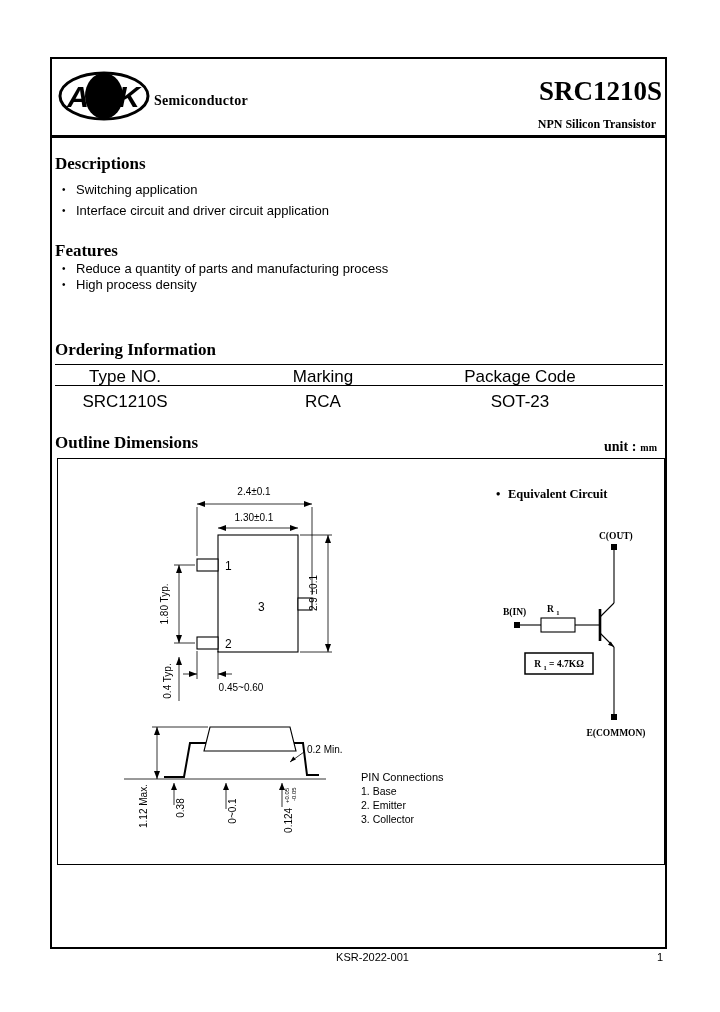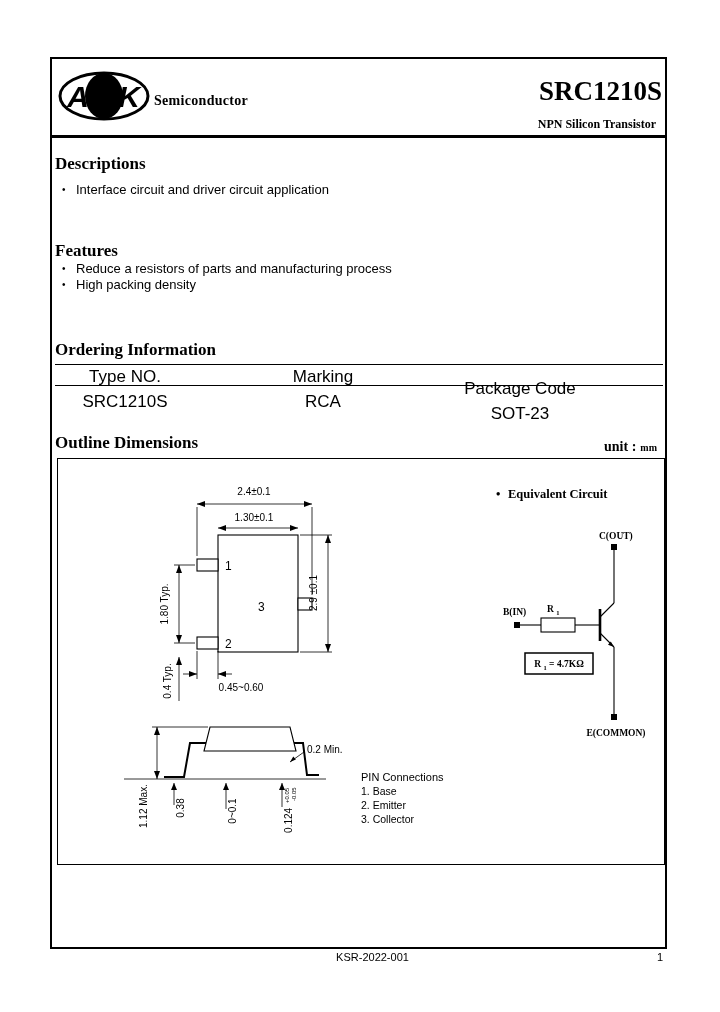--- a/index.html
+++ b/index.html
@@ -34,21 +34,21 @@
   .bullet { display: inline-block; width: 14px; font-size: 10px; vertical-align: 1px; }
 
   .tline { left: 55px; width: 608px; height: 1px; background: #000; }
   #tline1 { top: 364px; }
   #tline2 { top: 385px; }
   .tcell { font-size: 17px; text-align: center; }
   .thead { top: 367px; }
   .tdata { top: 392px; }
   .c1 { left: 55px; width: 140px; }
   .c2 { left: 250px; width: 146px; }
-  .c3 { left: 445px; width: 150px; margin-top: 12px; }
+  .c3 { left: 445px; width: 150px; }
 
   .unit { right: 63px; top: 437px; font-family: "Liberation Serif", serif; font-weight: bold; }
   .unit .ul { font-size: 14px; }
   .unit .uv { font-size: 10px; }
 
   .drawbox { left: 57px; top: 458px; width: 608px; height: 407px; border: 1px solid #000; }
 
   .f-doc { left: 64px; top: 951px; width: 617px; text-align: center; font-size: 11px; }
   .f-page { left: 657px; top: 951px; font-size: 11px; }
 
@@ -83,27 +83,28 @@
   <text class="logo-letter" x="47" y="37" text-anchor="middle" fill="#ffffff">U</text>
   <text class="logo-letter" x="72" y="37" text-anchor="middle" fill="#d6001c">K</text>
 </svg>
 <div class="abs brand">Semiconductor</div>
 <div class="abs partno">SRC1210S</div>
 <div class="abs subtitle">NPN Silicon Transistor</div>
 <div class="abs hrule"></div>
 
 <div class="abs h-section" id="h-desc">Descriptions</div>
 <div class="abs blist" id="desc-list">
+  <div class="row"><span class="bullet">•</span><span>Switching application</span></div>
   <div class="row"><span class="bullet">•</span><span>Interface circuit and driver circuit application</span></div>
 </div>
 
 <div class="abs h-section" id="h-feat">Features</div>
 <div class="abs blist" id="feat-list">
-  <div class="row"><span class="bullet">•</span><span>Reduce a resistors of parts and manufacturing process</span></div>
-  <div class="row"><span class="bullet">•</span><span>High packing density</span></div>
+  <div class="row"><span class="bullet">•</span><span>Reduce a quantity of parts and manufacturing process</span></div>
+  <div class="row"><span class="bullet">•</span><span>High process density</span></div>
 </div>
 
 <div class="abs h-section" id="h-order">Ordering Information</div>
 <div class="abs tline" id="tline1"></div>
 <div class="abs tcell thead c1">Type NO.</div>
 <div class="abs tcell thead c2">Marking</div>
 <div class="abs tcell thead c3">Package Code</div>
 <div class="abs tline" id="tline2"></div>
 <div class="abs tcell tdata c1">SRC1210S</div>
 <div class="abs tcell tdata c2">RCA</div>

